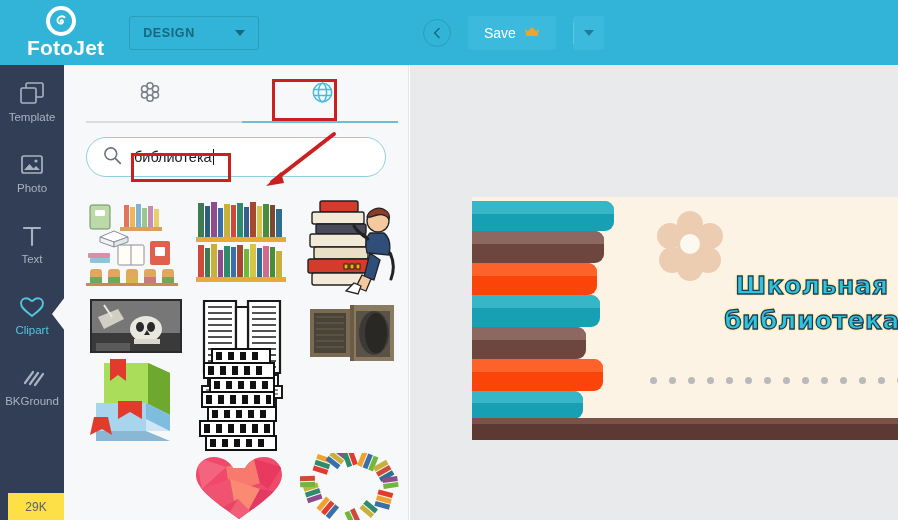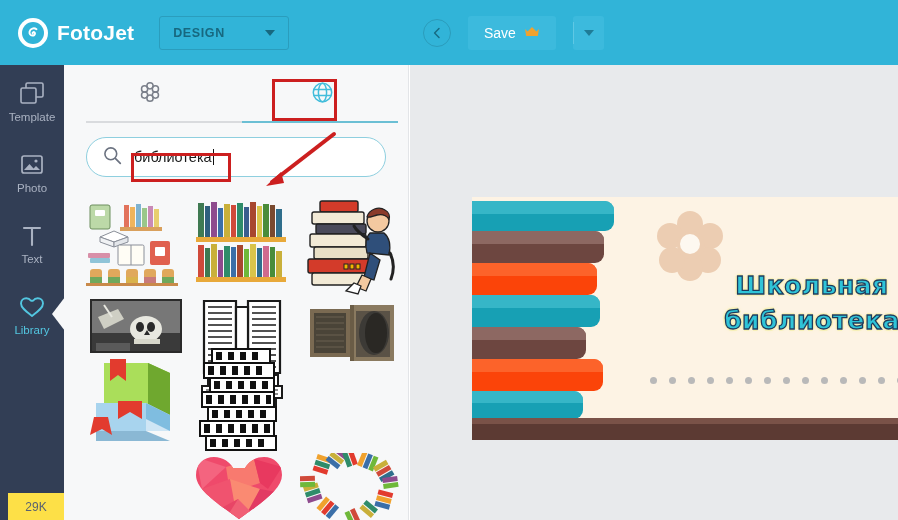--- a/index.html
+++ b/index.html
@@ -10,21 +10,21 @@
     background: #ffffff;
   }
   .app { position: relative; width: 898px; height: 520px; }
 
   
   .header {
     position: absolute; left: 0; top: 0; width: 898px; height: 65px;
     background: #31b4d8;
     display: flex; align-items: center;
   }
-  .brand { display: flex; align-items: center; margin-left: 18px; }
+  .brand { display: flex; align-items: center; margin-left: 18px; flex-direction: column; }
   .brand-logo {
     width: 30px; height: 30px; border-radius: 50%;
     background: #ffffff; display: flex; align-items: center; justify-content: center;
   }
   .brand-name {
     color: #ffffff; font-size: 21px; font-weight: bold; margin-left: 9px;
     letter-spacing: .2px;
   }
   .design-btn {
     margin-left: 25px; width: 130px; height: 34px;
@@ -237,24 +237,36 @@
       </span>
       <span>Text</span>
     </div>
 
     <div class="rail-item active">
       <span class="glyph">
         <svg width="28" height="24" viewBox="0 0 28 24">
             <path d="M14 21C8 16.5 3 13 3 8.6 3 5.5 5.4 3.2 8.3 3.2c2 0 3.6 1 4.7 2.5h2c1.1-1.5 2.7-2.5 4.7-2.5C22.6 3.2 25 5.5 25 8.6 25 13 20 16.5 14 21z" fill="none" stroke="#53c6e0" stroke-width="1.9" stroke-linejoin="round"></path>
           </svg>
       </span>
-      <span>Library</span>
+      <span>Clipart</span>
       <span class="rail-notch"></span>
     </div>
 
+    <div class="rail-item">
+      <span class="glyph">
+        <svg width="26" height="24" viewBox="0 0 26 24">
+            <g stroke="#aab2c2" stroke-width="2.2" stroke-linecap="round">
+              <path d="M6 17L14 6"></path>
+              <path d="M11 18L19 7"></path>
+              <path d="M16 19L24 8"></path>
+            </g>
+          </svg>
+      </span>
+      <span>BKGround</span>
+    </div>
 
     <div class="rail-count">29K</div>
   </div>
 
   <div class="panel">
 
     <div class="tabs">
       <div class="tab">
         <span>
           <svg width="22" height="22" viewBox="0 0 22 22">

